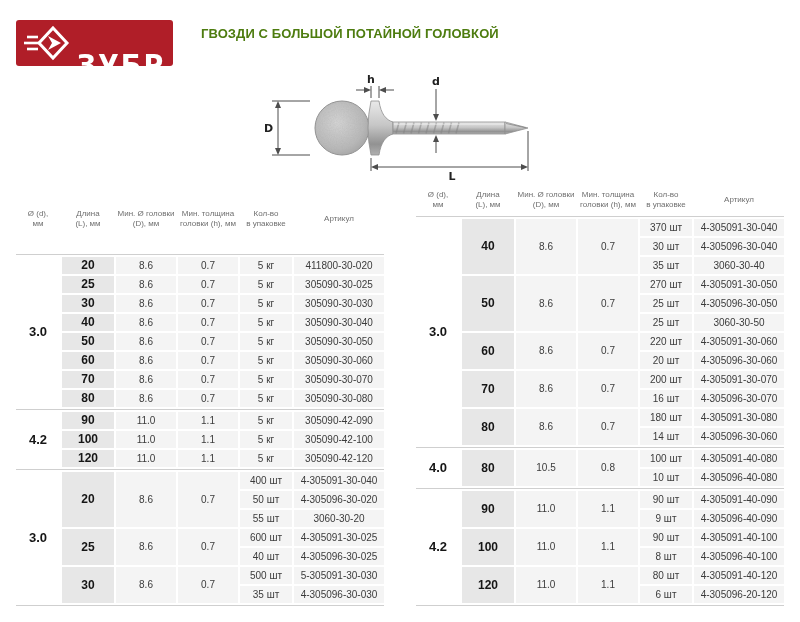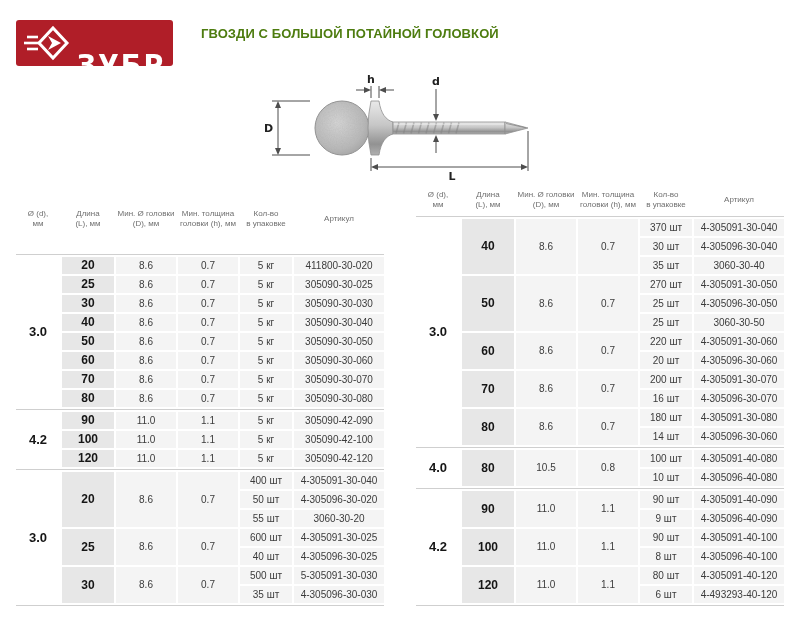--- a/index.html
+++ b/index.html
@@ -470,21 +470,21 @@
           </tr>
           <tr>
             <td class="len" rowspan="2">120</td>
             <td rowspan="2">11.0</td>
             <td rowspan="2">1.1</td>
             <td class="qty">80 шт</td>
             <td class="sku">4-305091-40-120</td>
           </tr>
           <tr>
             <td class="qty">6 шт</td>
-            <td class="sku">4-493293-40-120</td>
+            <td class="sku">4-305096-20-120</td>
           </tr>
           <tr class="rule">
             <td colspan="6">
               <div></div>
             </td>
           </tr>
         </tbody>
       </table>
   </div>
 

